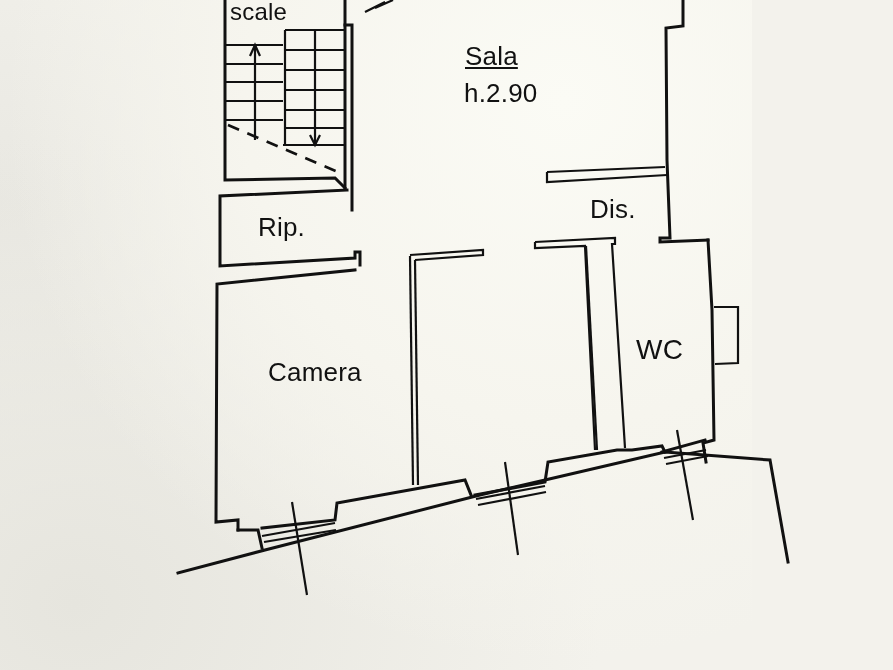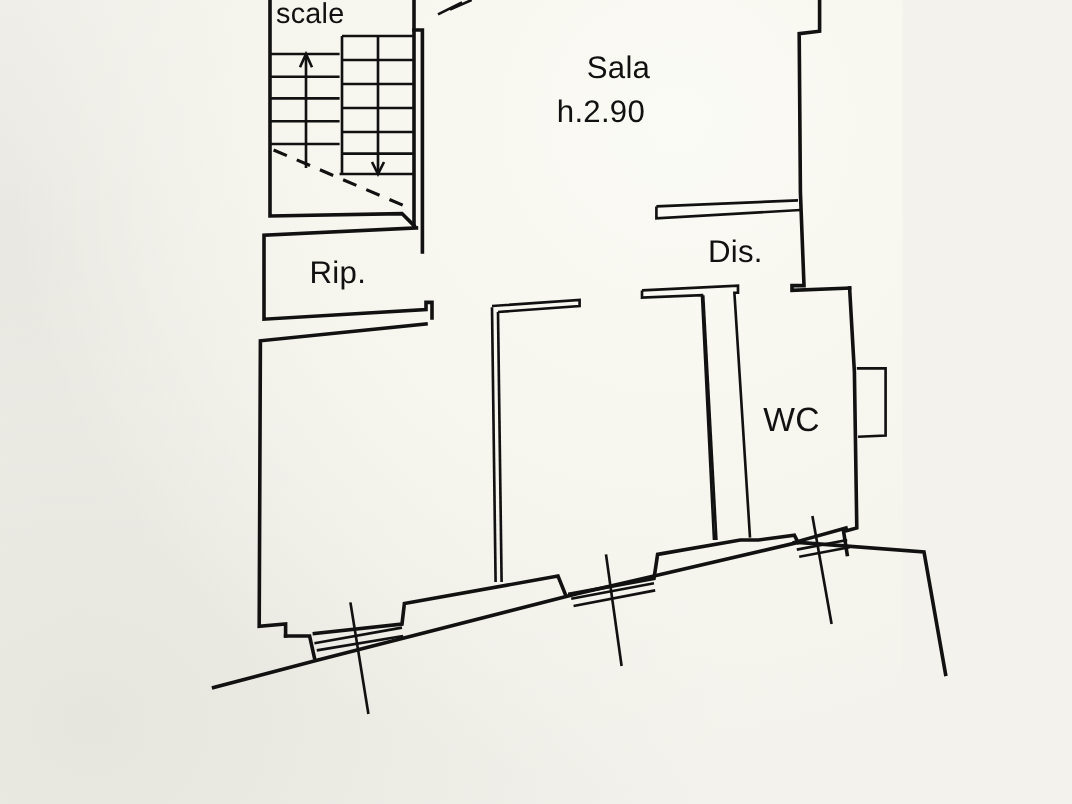--- a/index.html
+++ b/index.html
@@ -103,18 +103,19 @@
       <polyline class="thin" points="478,505 546,492"></polyline>
       <polyline class="thin" points="664,458 706,450"></polyline>
       <polyline class="thin" points="666,464 708,456"></polyline>
 
       <line class="thin" x1="292" y1="502" x2="307" y2="595"></line>
       <line class="thin" x1="505" y1="462" x2="518" y2="555"></line>
     </g>
   </svg>
 
   <div class="label" style="left:230px; top:0px; font-size:24px;">scale</div>
-  <div class="label" style="left:489px; top:43px;">Sala</div>
+  <div class="label" style="left:465px; top:43px;text-decoration:underline;">Sala</div>
   <div class="label" style="left:464px; top:80px;text-align:right;">h.2.90</div>
   <div class="label" style="left:590px; top:196px;">Dis.</div>
   <div class="label" style="left:258px; top:214px;">Rip.</div>
+  <div class="label" style="left:268px; top:359px;">Camera</div>
   <div class="label" style="left:636px; top:312px; font-size:28px;margin-top:24px;">WC</div>
 </div>
 
 </body></html>

